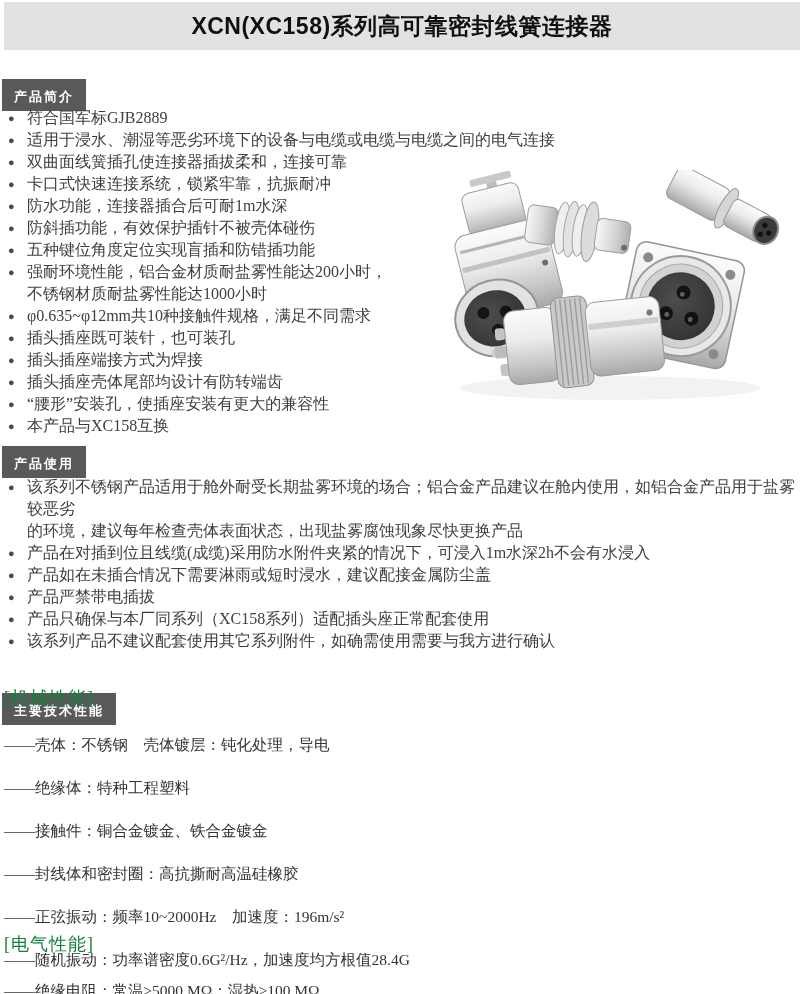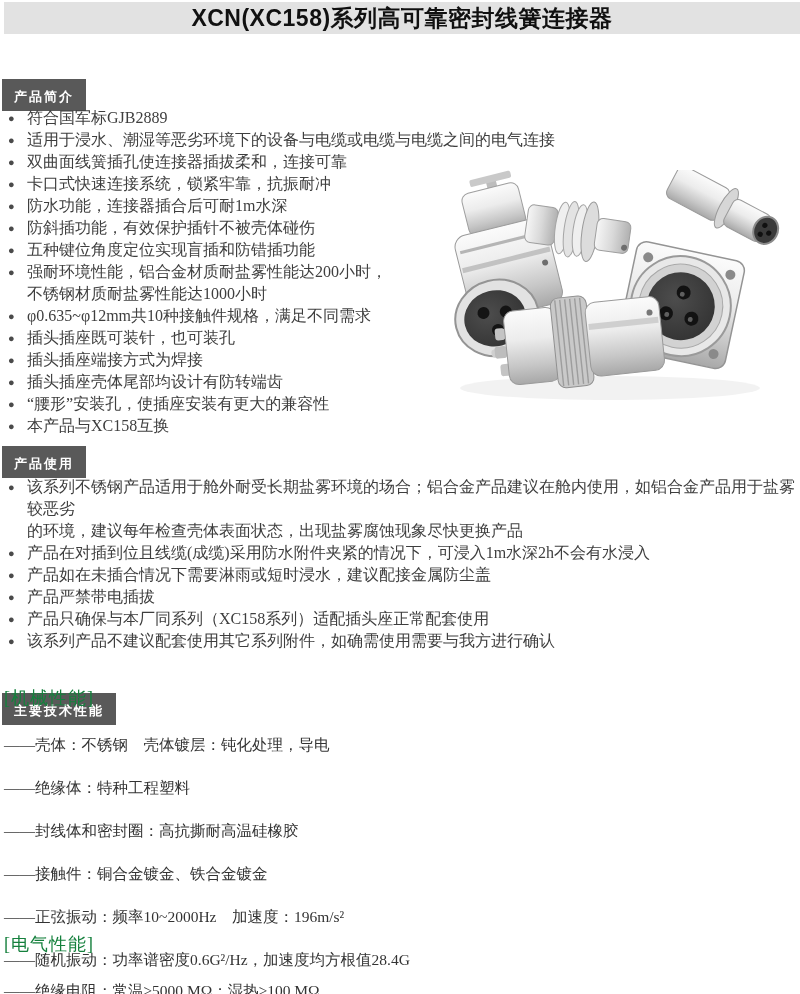--- a/index.html
+++ b/index.html
@@ -4,21 +4,21 @@
 <style>
   html,body { margin:0; padding:0; background:#ffffff; }
   .page {
     position:relative; width:800px; height:994px; background:#ffffff;
     font-family:"Liberation Serif","DejaVu Serif",serif;
     color:#3e3e3e; overflow:hidden;
   }
 
   
   .title-bar {
-    position:absolute; left:4px; top:2px; width:796px; height:32px;
+    position:absolute; left:4px; top:2px; width:796px; height:48px;
     background:#e2e2e2; display:flex; align-items:center; justify-content:center;
   }
   .title-bar h1 {
     margin:0; font-family:"Liberation Sans","DejaVu Sans",sans-serif;
     font-size:23px; font-weight:bold; color:#101010; letter-spacing:.5px;
   }
 
   
   .sec-head {
     position:absolute; display:inline-block;
@@ -281,28 +281,28 @@
 
       <li>
         <span>——壳体：不锈钢　壳体镀层：钝化处理，导电</span>
       </li>
 
       <li>
         <span>——绝缘体：特种工程塑料</span>
       </li>
 
       <li>
+        <span>——接触件：铜合金镀金、铁合金镀金</span>
+      </li>
+
+      <li>
         <span>——封线体和密封圈：高抗撕耐高温硅橡胶</span>
       </li>
 
       <li>
-        <span>——接触件：铜合金镀金、铁合金镀金</span>
-      </li>
-
-      <li>
         <span>——正弦振动：频率10~2000Hz　加速度：196m/s²</span>
       </li>
 
       <li>
         <span>——随机振动：功率谱密度0.6G²/Hz，加速度均方根值28.4G</span>
       </li>
 
     </ul>
 
   <div class="sub-label" id="elec-label">[电气性能]</div>

